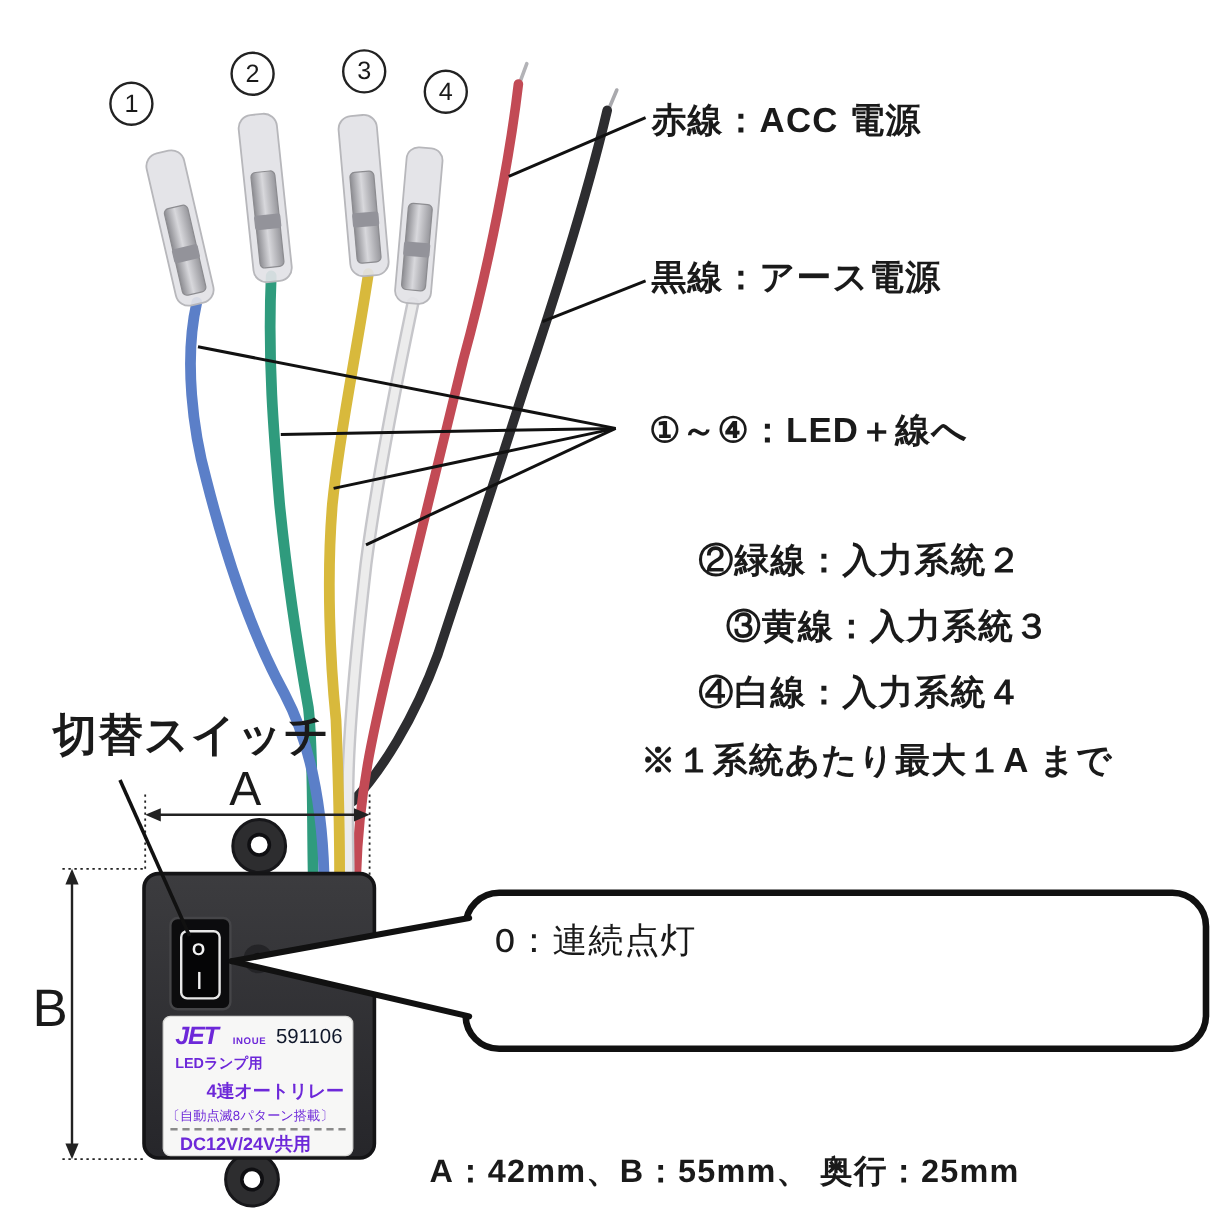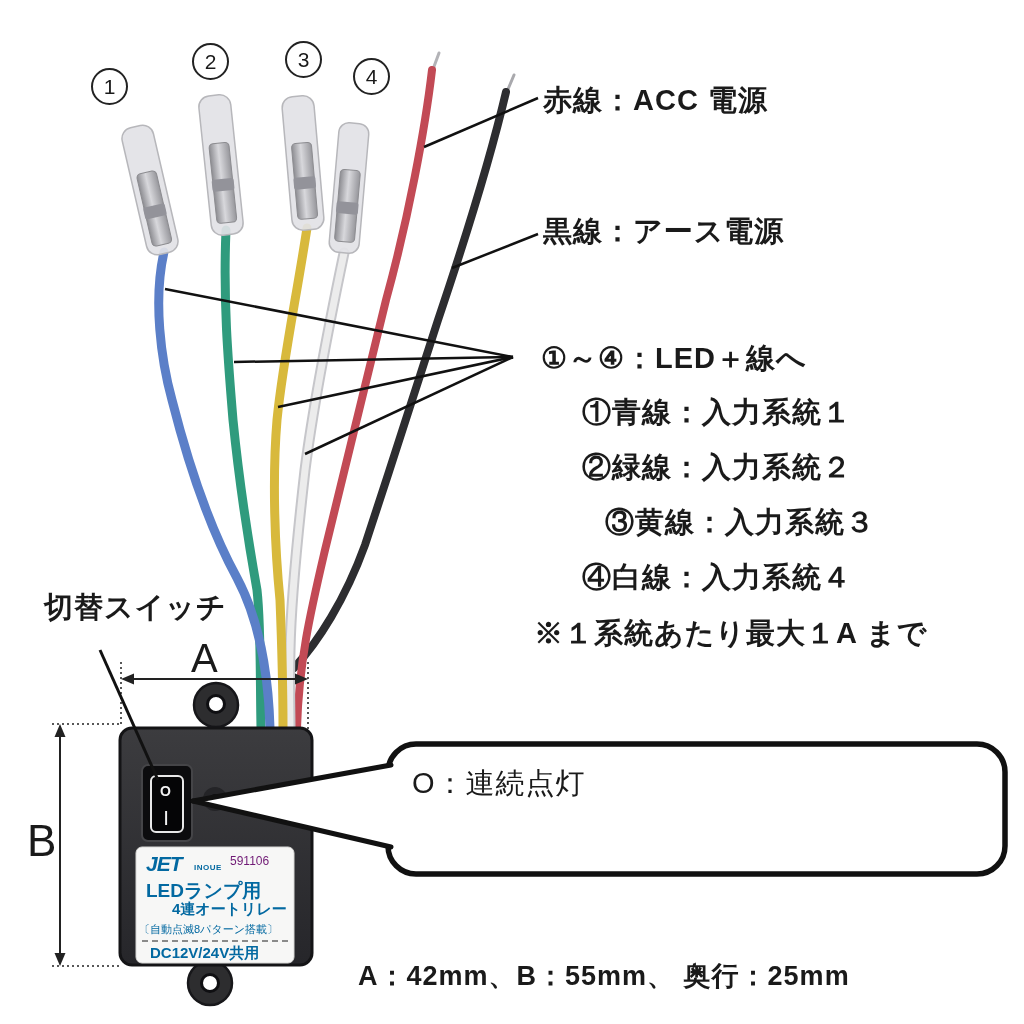--- a/index.html
+++ b/index.html
@@ -5,22 +5,22 @@
   html,body{margin:0;padding:0;background:#ffffff;}
   #stage{position:relative;width:1024px;height:1024px;background:#ffffff;overflow:hidden;
          font-family:"Liberation Sans",sans-serif;color:#1a1a1a;}
   #art{position:absolute;left:0;top:0;}
   .txt{position:absolute;white-space:nowrap;color:#1a1a1a;font-weight:700;}
   .callout{font-size:29px;letter-spacing:1px;}
   .num-circle{position:absolute;width:33px;height:33px;border:2.5px solid #222;border-radius:50%;
               display:flex;align-items:center;justify-content:center;font-size:21px;font-weight:500;background:#fff;}
   .dimletter{font-weight:500;}
   .dev-label{position:absolute;left:136px;top:847px;width:158px;height:116px;font-weight:700;}
-  .dev-row{position:absolute;white-space:nowrap;color:#0369a1;}
-  .bubble-line{font-size:29px;letter-spacing:1px;font-weight:500;}
+  .dev-row{position:absolute;white-space:nowrap;color:#6d28d9;}
+  .bubble-line{font-size:29px;letter-spacing:1px;font-weight:500;font-family:Liberation Mono, monospace;}
   .dashed-sep{position:absolute;left:6px;top:93px;width:146px;border-top:2px dashed #8a8a8a;}
 </style>
 </head>
 <body>
 
 <div id="stage">
 
   <svg id="art" width="1024" height="1024" viewBox="0 0 1024 1024">
     <defs>
       <linearGradient id="boxGrad" x1="0" y1="0" x2="0" y2="1">
@@ -121,41 +121,40 @@
   </svg>
 
   <div class="num-circle" style="left:91px;top:68px;">1</div>
   <div class="num-circle" style="left:192px;top:43px;">2</div>
   <div class="num-circle" style="left:285px;top:41px;">3</div>
   <div class="num-circle" style="left:353px;top:58px;">4</div>
 
   <div class="txt callout" style="left:543px;top:81px;">赤線：ACC 電源</div>
   <div class="txt callout" style="left:543px;top:212px;">黒線：アース電源</div>
   <div class="txt callout" style="left:541px;top:339px;">①～④：LED＋線へ</div>
-  <div class="txt callout" style="left:582px;top:393px;">①青線：入力系統１</div>
   <div class="txt callout" style="left:582px;top:448px;">②緑線：入力系統２</div>
   <div class="txt callout" style="left:582px;top:503px;margin-left:23px;">③黄線：入力系統３</div>
   <div class="txt callout" style="left:582px;top:558px;">④白線：入力系統４</div>
   <div class="txt callout" style="left:534px;top:614px;">※１系統あたり最大１A まで</div>
 
-  <div class="txt" style="left:44px;top:588px;font-size:29px;letter-spacing:1px;">切替スイッチ</div>
+  <div class="txt" style="left:44px;top:588px;font-size:37px;letter-spacing:1px;">切替スイッチ</div>
 
   <div class="txt dimletter" style="left:191px;top:636px;font-size:40px;">A</div>
   <div class="txt dimletter" style="left:27px;top:816px;font-size:44px;">B</div>
   <div class="txt" style="left:338px;top:958px;font-size:27px;letter-spacing:1px;margin-left:20px;">A：42mm、B：55mm、 奥行：25mm</div>
 
   <div class="txt bubble-line" style="left:412px;top:764px;">O：連続点灯</div>
 
   <div class="txt" style="left:160px;top:783px;font-size:14px;color:#f2f2f2;font-weight:700;">O</div>
   <div class="txt" style="left:164px;top:808px;font-size:15px;color:#f2f2f2;font-weight:700;">|</div>
 
   <div class="dev-label">
     <div class="dev-row" style="left:10px;top:5px;font-size:21px;font-style:italic;font-weight:800;letter-spacing:-1px;">JET</div>
     <div class="dev-row" style="left:58px;top:16px;font-size:8px;font-weight:700;letter-spacing:0.5px;">INOUE</div>
-    <div class="dev-row" style="left:94px;top:7px;font-size:12px;font-weight:400;color:#701a75;">591106</div>
-    <div class="dev-row" style="left:10px;top:31px;font-size:19px;">LEDランプ用</div>
+    <div class="dev-row" style="left:94px;top:7px;font-size:17px;font-weight:400;color:#0f172a;">591106</div>
+    <div class="dev-row" style="left:10px;top:31px;font-size:12px;">LEDランプ用</div>
     <div class="dev-row" style="left:36px;top:53px;font-size:15px;text-align:right;">4連オートリレー</div>
     <div class="dev-row" style="left:3px;top:75px;font-size:11px;font-weight:500;">〔自動点滅8パターン搭載〕</div>
     <div class="dashed-sep"></div>
     <div class="dev-row" style="left:14px;top:97px;font-size:15px;text-align:right;">DC12V/24V共用</div>
   </div>
 
 </div>
 
 </body></html>

